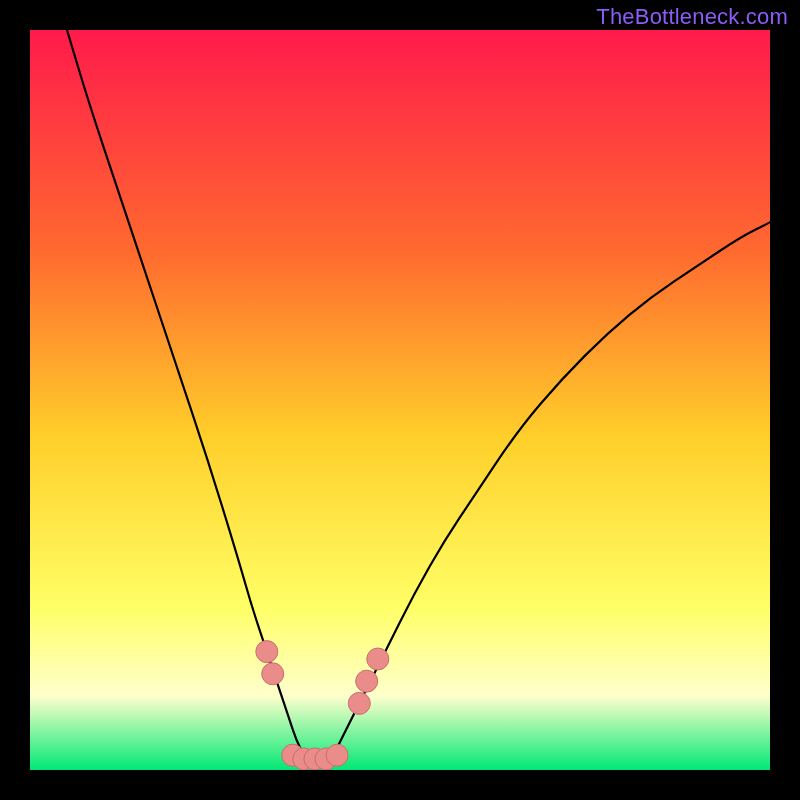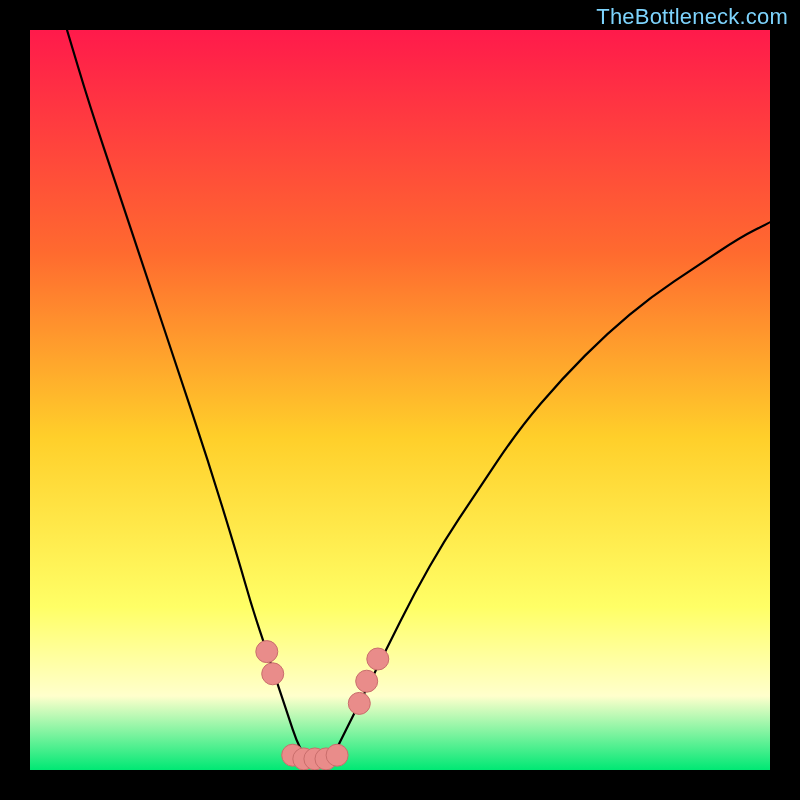--- a/index.html
+++ b/index.html
@@ -14,21 +14,21 @@
   .frame {
     position: relative;
     width: 800px;
     height: 800px;
     background: #000;
   }
   .attribution {
     position: absolute;
     top: 4px;
     right: 12px;
-    color: #7dd3fc;
+    color: #8b5cf6;
     font-size: 22px;
     font-weight: 500;
     letter-spacing: 0.2px;
     z-index: 10;
   }
   .plot {
     position: absolute;
     left: 30px;
     top: 30px;
     width: 740px;

